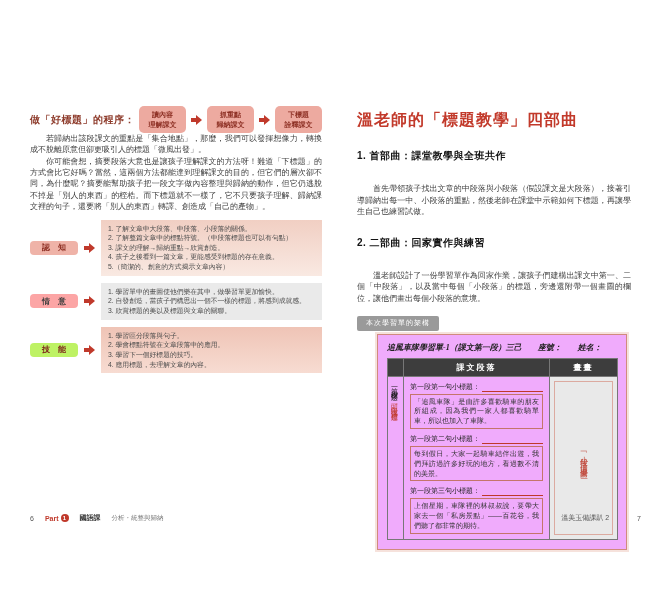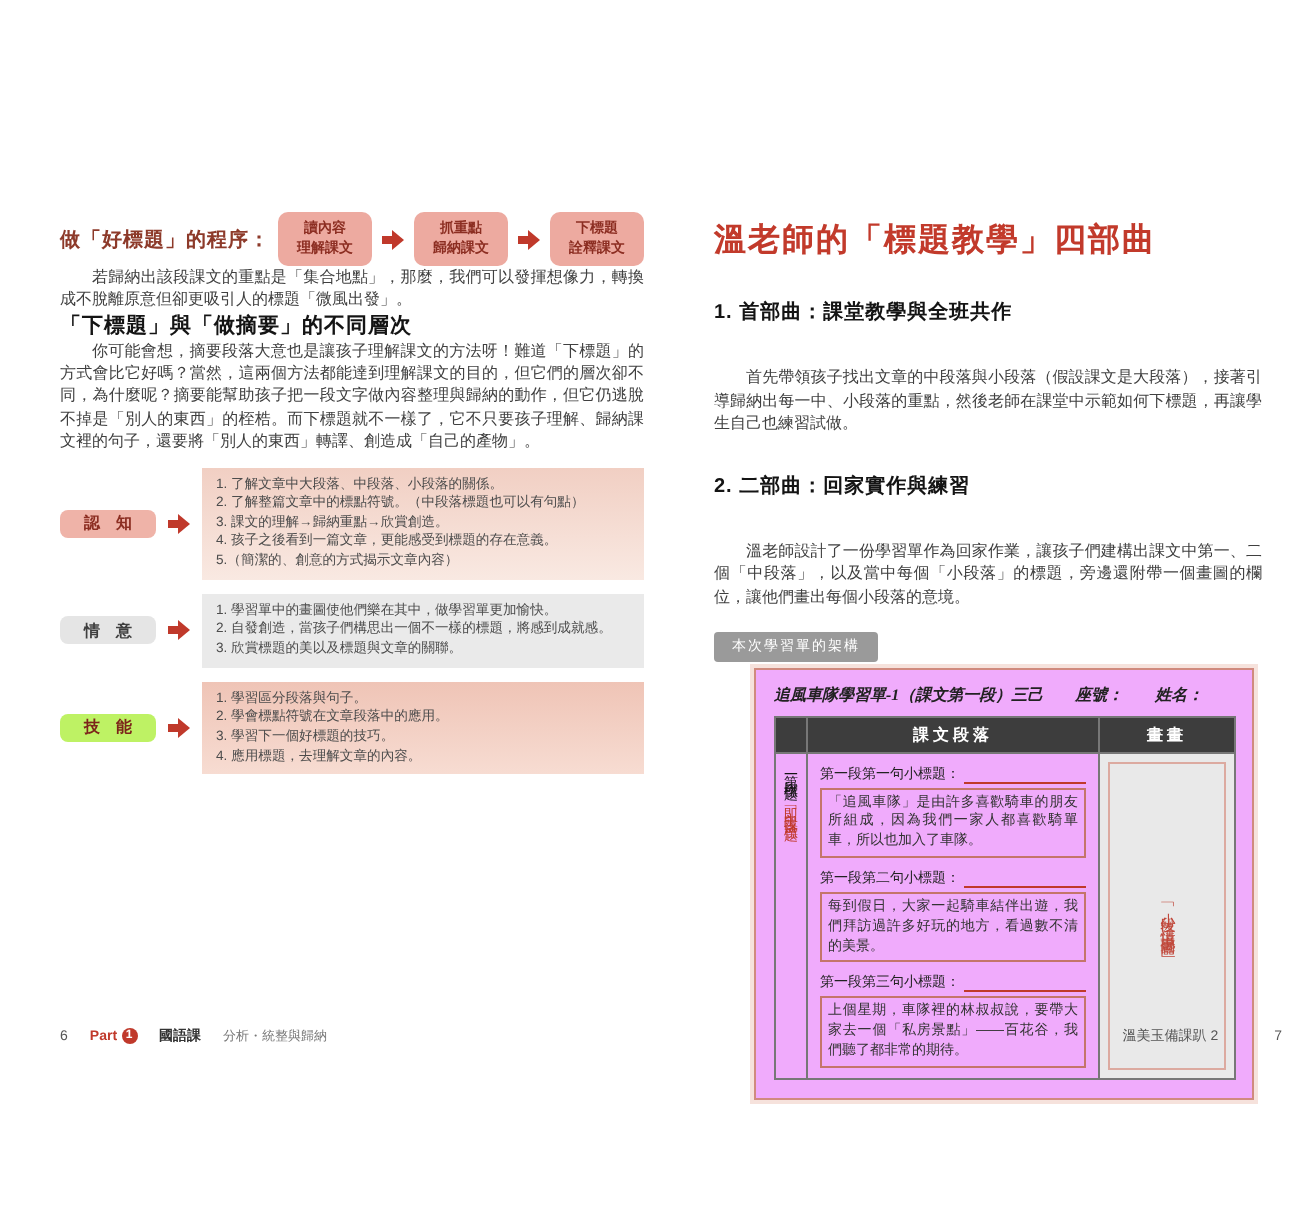--- a/index.html
+++ b/index.html
@@ -31,21 +31,21 @@
   .sec2{margin-top:11px;}
 
   .benefit{display:flex;align-items:center;margin-top:7px;}
   .benefit .blabel{flex:0 0 auto;width:48px;height:14px;border-radius:4px;display:flex;align-items:center;
                    justify-content:center;font-size:8px;font-weight:bold;}
   .benefit .arrow{margin:0 6px;}
   .benefit .bbox{flex:1;padding:4px 7px;font-size:6.8px;line-height:1.42;color:#4c4c4c;}
   .bbox div{padding-left:9px;text-indent:-9px;text-align:justify;}
   .b-cog .blabel{background:#efb3a8;color:#8c2e22;}
   .b-cog .bbox{background:linear-gradient(180deg,#f1cfc3,#f9e9e2);}
-  .b-aff .blabel{background:#e5e5e5;color:#3f3f3f;}
+  .b-aff .blabel{background:#fca5a5;color:#3f3f3f;}
   .b-aff .bbox{background:#eaeaea;}
   .b-skill .blabel{background:#bef264;color:#7c241a;}
   .b-skill .bbox{background:linear-gradient(180deg,#efc4b6,#f7dcd2);}
 
   
   .r-title{margin-top:110px;font-family:"Liberation Serif","DejaVu Serif",serif;font-size:16px;
            font-weight:bold;color:#c23a2b;letter-spacing:1px;}
   h4.rh{font-size:10px;color:#141414;margin:18px 0 0 0;letter-spacing:.5px;}
   p.rbody{font-size:8px;line-height:1.45;text-align:justify;margin:20px 0 0 0;text-indent:2em;color:#404040;}
   .tag{margin-top:11px;display:inline-block;background:#9a9a9a;color:#fff;font-size:7px;
@@ -113,21 +113,20 @@
           <span class="pill">
             <span>下標題</span>
             <span>詮釋課文</span>
           </span>
 
         </div>
     </div>
 
     <p class="body para1">若歸納出該段課文的重點是「集合地點」，那麼，我們可以發揮想像力，轉換成不脫離原意但卻更吸引人的標題「微風出發」。</p>
 
-    <h3 class="sec sec1">「下標題」與「做摘要」的不同層次</h3>
 
     <p class="body para2">你可能會想，摘要段落大意也是讓孩子理解課文的方法呀！難道「下標題」的方式會比它好嗎？當然，這兩個方法都能達到理解課文的目的，但它們的層次卻不同，為什麼呢？摘要能幫助孩子把一段文字做內容整理與歸納的動作，但它仍逃脫不掉是「別人的東西」的桎梏。而下標題就不一樣了，它不只要孩子理解、歸納課文裡的句子，還要將「別人的東西」轉譯、創造成「自己的產物」。</p>
 
 
     <div class="benefit b-cog">
       <span class="blabel">認　知</span>
       <span class="arrow">
           <i class="bar"></i>
           <i class="tri"></i>
         </span>

